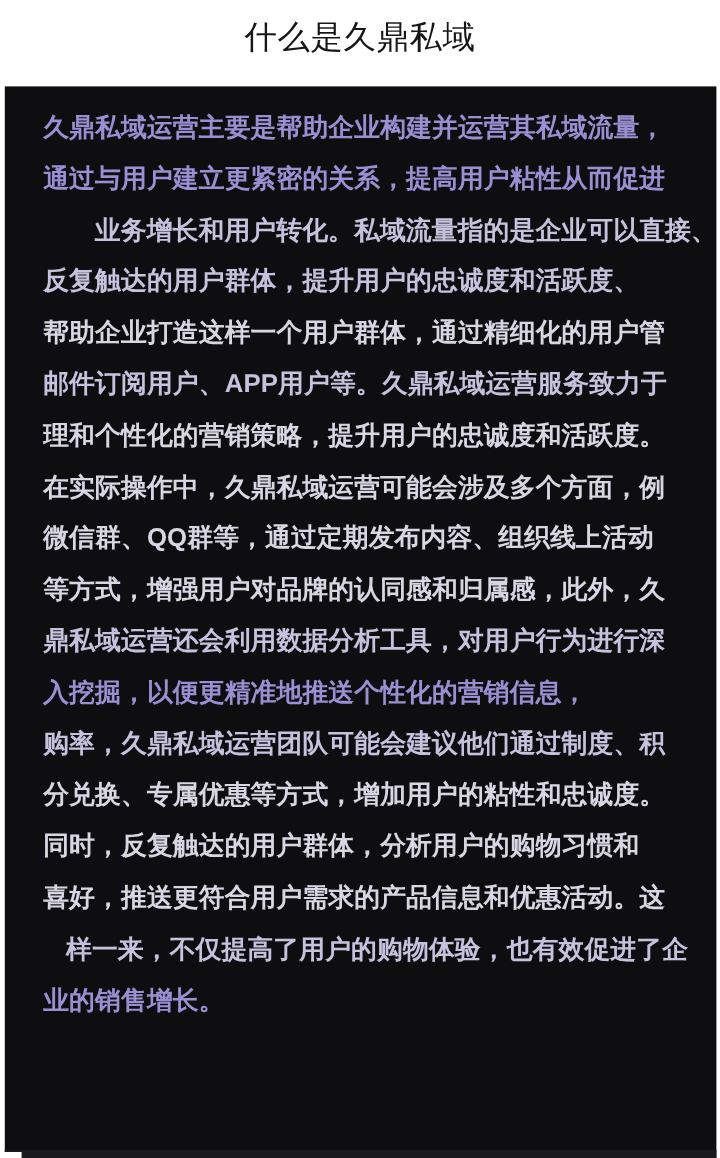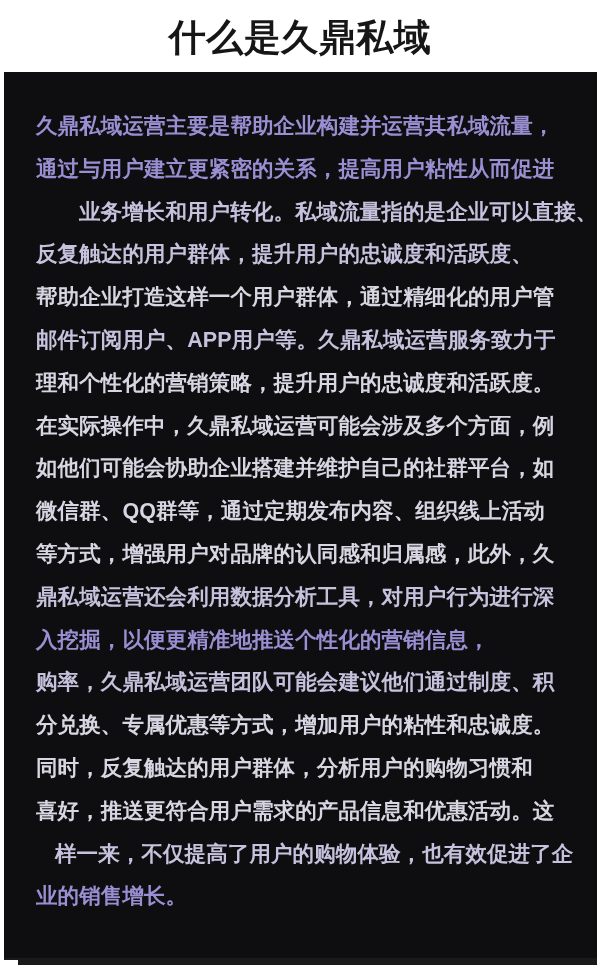--- a/index.html
+++ b/index.html
@@ -14,35 +14,35 @@
     font-family: "Liberation Sans", "DejaVu Sans", sans-serif;
     background: #ffffff;
   }
   .page-title {
     margin: 0;
     position: absolute;
     top: 13px;
     left: 0;
     width: 100%;
     text-align: center;
-    font-size: 37px;
-    font-weight: 700;
+    font-size: 27px;
+    font-weight: 400;
     letter-spacing: 0.5px;
     color: #161616;
   }
   .content-panel {
     position: absolute;
     left: 4px;
     right: 3px;
     top: 72px;
     bottom: 0;
     background: #0e0e10;
   }
   .body-text {
-    padding: 33px 24px 0 32px;
+    padding: 13px 24px 0 32px;
   }
   .text-line {
     font-size: 21.5px;
     line-height: 42.8px;
     font-weight: 600;
     letter-spacing: 0.1px;
     white-space: nowrap;
   }
   .bottom-strip {
     position: absolute;
@@ -69,21 +69,20 @@
 <div class="content-panel" style="background: rgb(14, 14, 16);">
   <div class="body-text">
       <div class="text-line" style="color: rgb(154, 143, 210);">久鼎私域运营主要是帮助企业构建并运营其私域流量，</div>
       <div class="text-line" style="color: rgb(154, 143, 210);">通过与用户建立更紧密的关系，提高用户粘性从而促进</div>
       <div class="text-line" style="color: rgb(198, 193, 220); margin-left: 43px;">业务增长和用户转化。私域流量指的是企业可以直接、</div>
       <div class="text-line" style="color: rgb(198, 193, 220);">反复触达的用户群体，提升用户的忠诚度和活跃度、</div>
       <div class="text-line" style="color: rgb(216, 214, 226);">帮助企业打造这样一个用户群体，通过精细化的用户管</div>
       <div class="text-line" style="color: rgb(198, 193, 220);">邮件订阅用户、APP用户等。久鼎私域运营服务致力于</div>
       <div class="text-line" style="color: rgb(216, 214, 226);">理和个性化的营销策略，提升用户的忠诚度和活跃度。</div>
       <div class="text-line" style="color: rgb(216, 214, 226);">在实际操作中，久鼎私域运营可能会涉及多个方面，例</div>
-      <div class="text-line" style="color: rgb(216, 214, 226);">如他们可能会协助企业搭建并维护自己的社群平台，如</div>
       <div class="text-line" style="color: rgb(216, 214, 226);">微信群、QQ群等，通过定期发布内容、组织线上活动</div>
       <div class="text-line" style="color: rgb(216, 214, 226);">等方式，增强用户对品牌的认同感和归属感，此外，久</div>
       <div class="text-line" style="color: rgb(198, 193, 220);">鼎私域运营还会利用数据分析工具，对用户行为进行深</div>
       <div class="text-line" style="color: rgb(154, 143, 210);">入挖掘，以便更精准地推送个性化的营销信息，</div>
       <div class="text-line" style="color: rgb(198, 193, 220);">购率，久鼎私域运营团队可能会建议他们通过制度、积</div>
       <div class="text-line" style="color: rgb(216, 214, 226);">分兑换、专属优惠等方式，增加用户的粘性和忠诚度。</div>
       <div class="text-line" style="color: rgb(216, 214, 226);">同时，反复触达的用户群体，分析用户的购物习惯和</div>
       <div class="text-line" style="color: rgb(216, 214, 226);">喜好，推送更符合用户需求的产品信息和优惠活动。这</div>
       <div class="text-line" style="color: rgb(198, 193, 220); margin-left: 19px;">样一来，不仅提高了用户的购物体验，也有效促进了企</div>
       <div class="text-line" style="color: rgb(154, 143, 210);">业的销售增长。</div>

